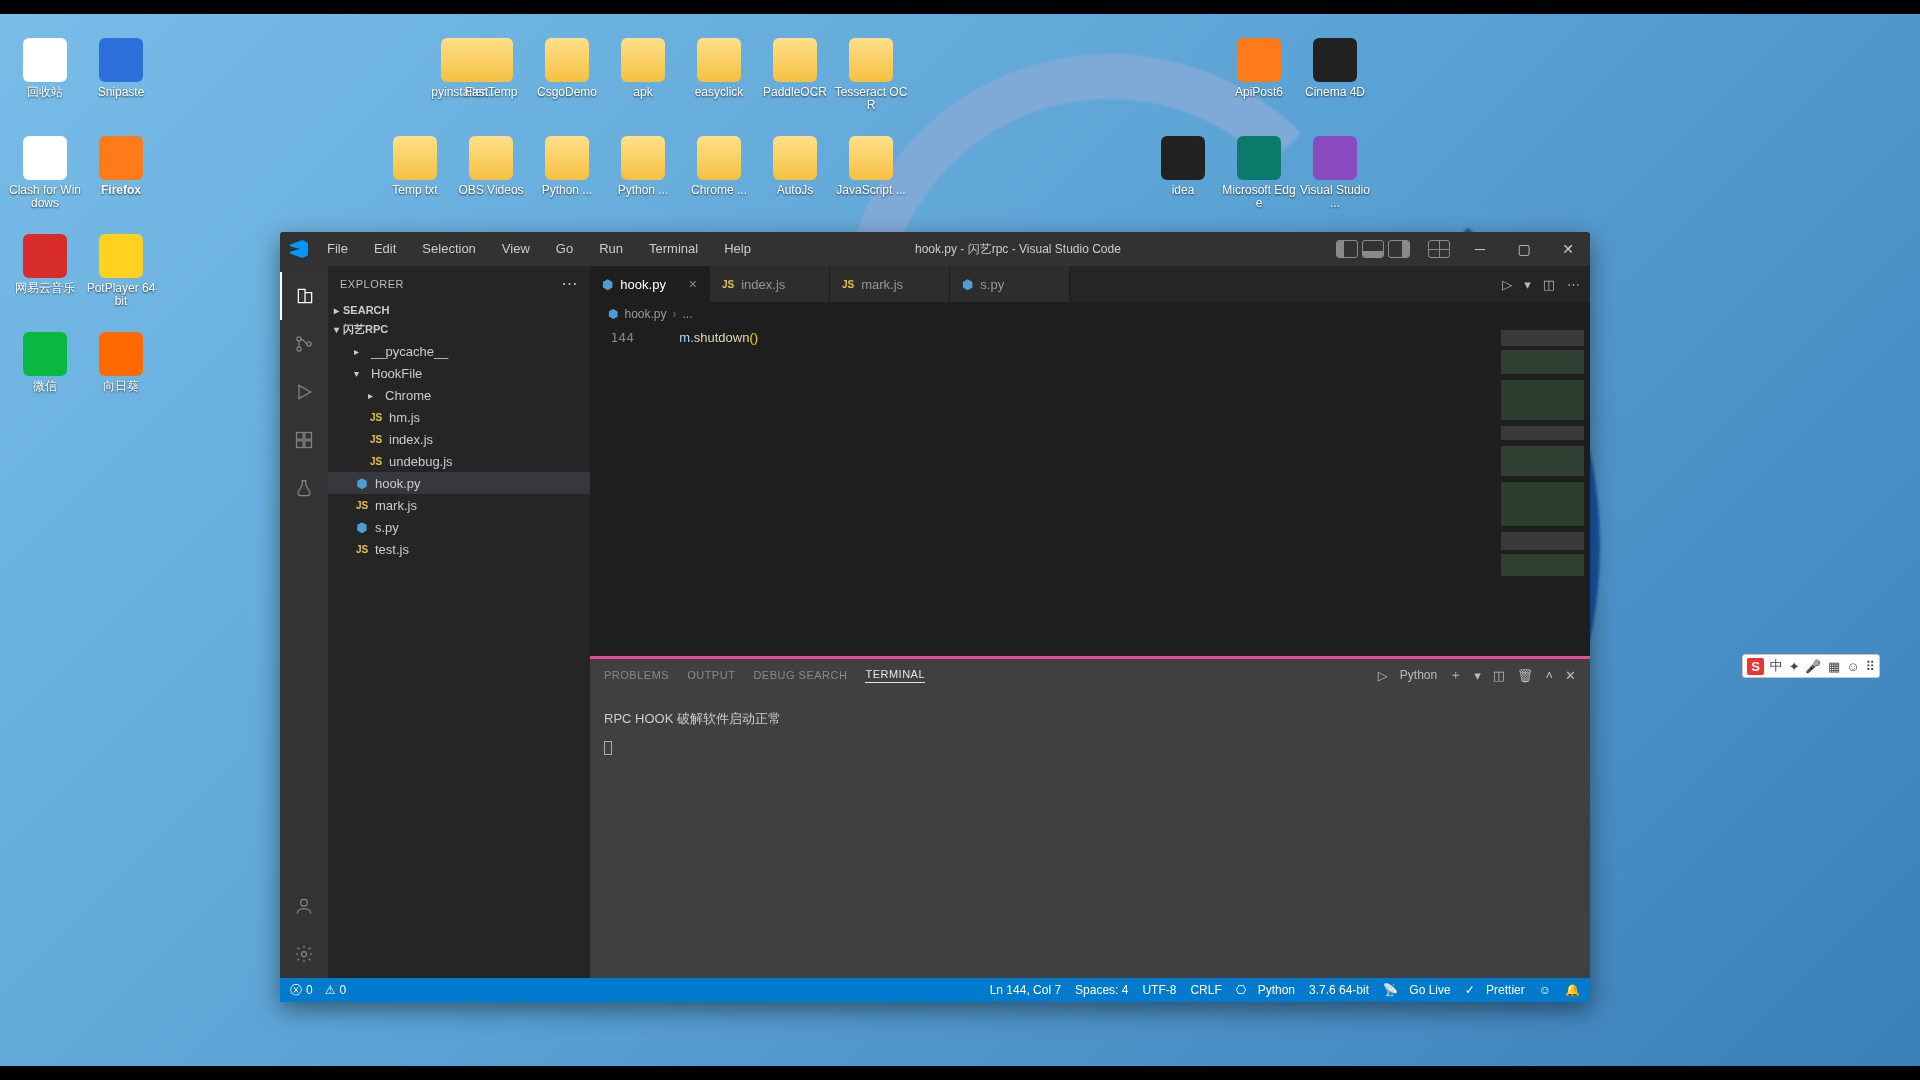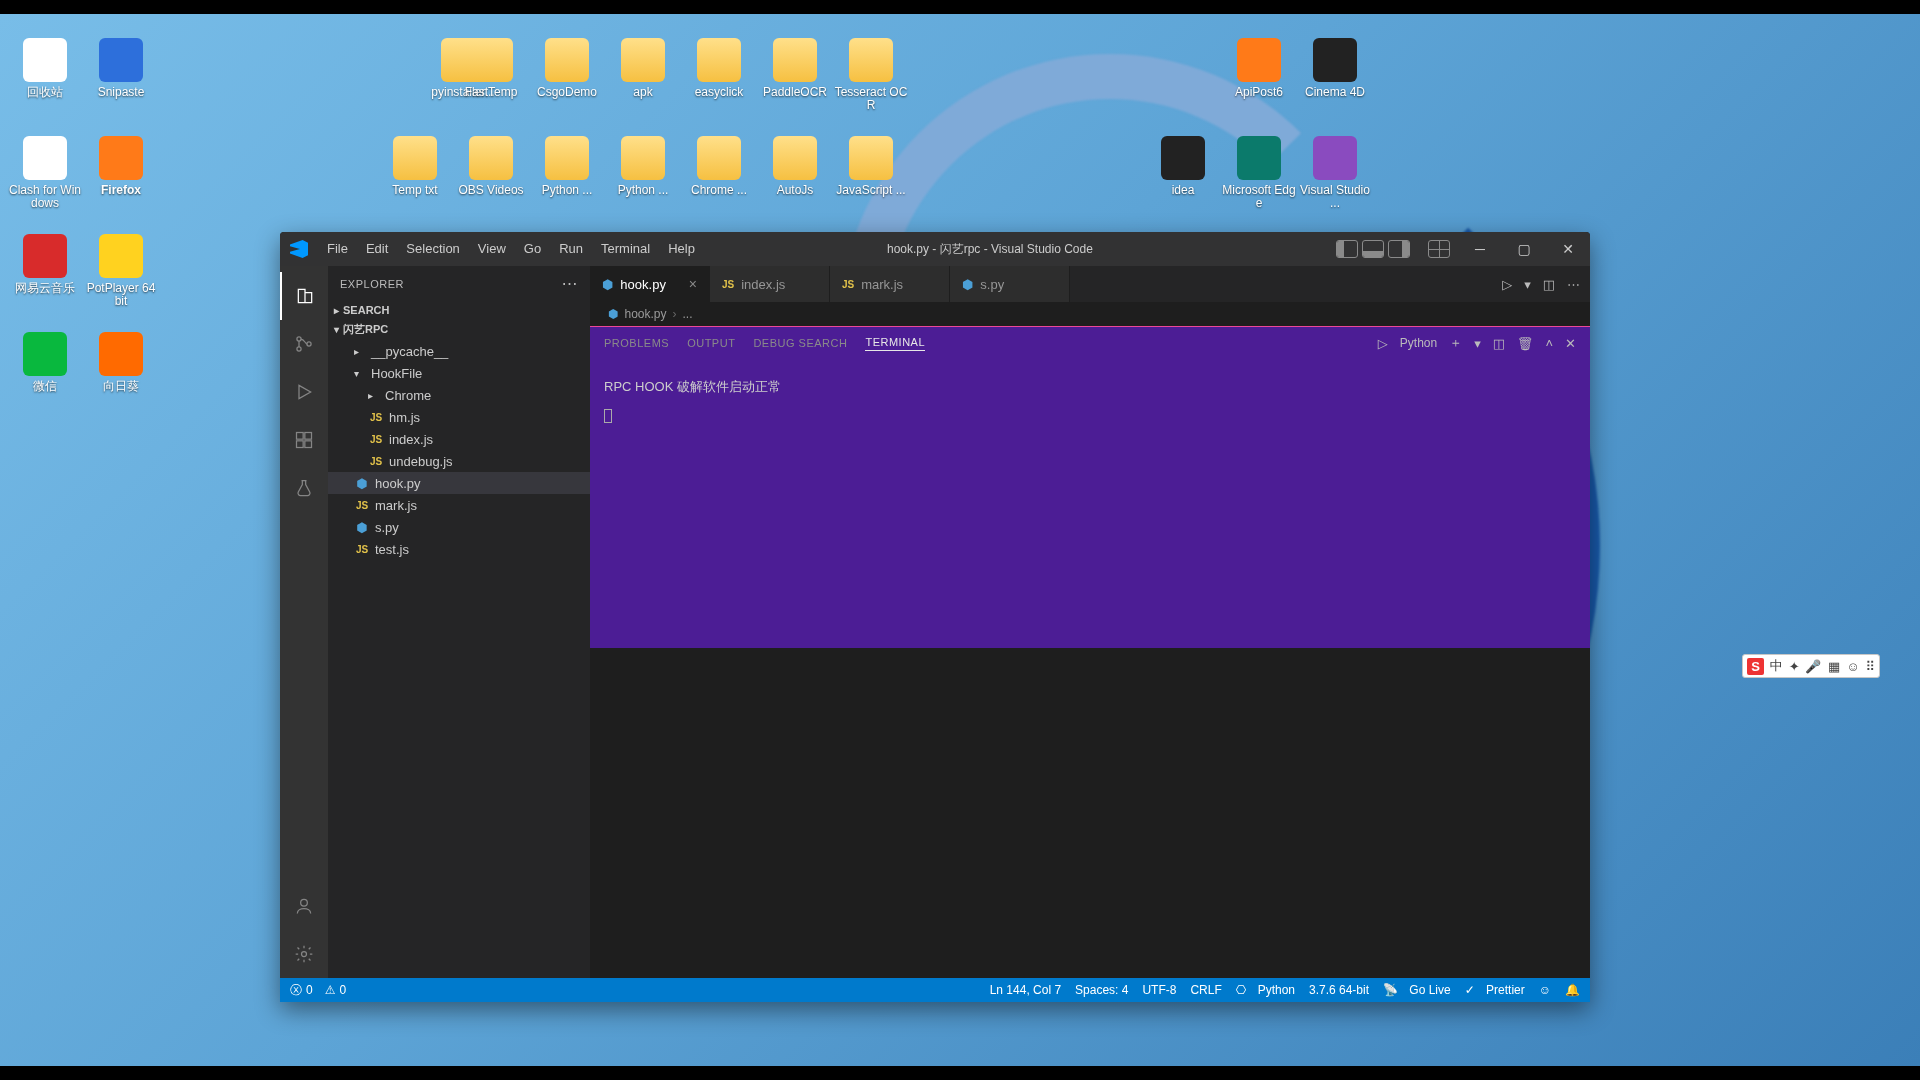--- a/index.html
+++ b/index.html
@@ -71,21 +71,21 @@
 .titlebar {
   height: 34px;
   background: #323233;
   display: flex; align-items: center;
   user-select: none;
 }
 .titlebar .vsc-logo {
   width: 18px; height: 18px; margin: 0 10px;
   background: #0098ff; clip-path: polygon(70% 0,100% 15%,100% 85%,70% 100%,0 75%,0 65%,55% 50%,0 35%,0 25%);
 }
-.menus { display: flex; }
+.menus { display: flex; gap: 8px; }
 .menus .m { padding: 0 9px; line-height: 34px; cursor: pointer; color: #cccccc; }
 .title-center { flex: 1; text-align: center; color: #cccccc; font-size: 12px; padding-right: 60px; }
 .layout-ctl { display: flex; gap: 4px; margin-right: 8px; }
 .layout-ctl .lb {
   width: 22px; height: 18px; border: 1.3px solid #8a8a8a; border-radius: 3px; cursor: pointer; position: relative;
 }
 .layout-ctl .lb.split-l::before { content:""; position:absolute; left:0; top:0; bottom:0; width:7px; background:#8a8a8a; border-radius:2px 0 0 2px; }
 .layout-ctl .lb.split-b::before { content:""; position:absolute; left:0; right:0; bottom:0; height:6px; background:#8a8a8a; border-radius:0 0 2px 2px; }
 .layout-ctl .lb.split-r::before { content:""; position:absolute; right:0; top:0; bottom:0; width:7px; background:#8a8a8a; border-radius:0 2px 2px 0; }
 .layout-ctl .lb.grid::before,.layout-ctl .lb.grid::after { content:""; position:absolute; background:#8a8a8a; }
@@ -177,21 +177,21 @@
 .minimap {
   width:96px; background:#1e1e1e; border-left:1px solid #1e1e1e;
   position:relative;
 }
 .minimap .blob { position:absolute; left:6px; right:6px; background:#2e4031; border-radius:1px; }
 .minimap .blob.g2{ background:#2c3e2d; }
 .minimap .blob.gray{ background:#3a3a3a; }
 
 
 .panel {
-  height: 322px; background:#4c1d95; border-top:1px solid #ec4899;
+  height: 322px; background:#404040; border-top:3px solid #ec4899;
   display:flex; flex-direction:column;
 }
 .panel-tabs{
   height:32px; display:flex; align-items:center; gap:18px; padding:0 14px; color:#8a8a8a; font-size:11px;
 }
 .panel-tabs .pt { cursor:pointer; letter-spacing:.5px; }
 .panel-tabs .pt.active { color:#e7e7e7; border-bottom:1px solid #e7e7e7; padding-bottom:2px; }
 .panel-tabs .rest { margin-left:auto; display:flex; align-items:center; gap:12px; color:#bbb; font-size:13px; }
 .panel-tabs .rest .lbl { font-size:12px; }
 .panel-tabs .rest span { cursor:pointer; }
@@ -510,20 +510,36 @@
           </div>
         </div>
 
         <div class="breadcrumb">
           <span class="ficon py">⬢</span>
           <span>hook.py</span>
           <span class="sep">›</span>
           <span>...</span>
         </div>
 
+        <div class="code-area">
+          <div class="gutter">144</div>
+          <div class="code">
+            &nbsp;&nbsp;&nbsp;&nbsp;<span class="m1">m.</span><span class="fn">shutdown</span><span class="pn">()</span>
+          </div>
+          <div class="minimap">
+            <div class="blob gray" style="top:4px;height:16px"></div>
+            <div class="blob" style="top:24px;height:24px"></div>
+            <div class="blob g2" style="top:54px;height:40px"></div>
+            <div class="blob gray" style="top:100px;height:14px"></div>
+            <div class="blob" style="top:120px;height:30px"></div>
+            <div class="blob g2" style="top:156px;height:44px"></div>
+            <div class="blob gray" style="top:206px;height:18px"></div>
+            <div class="blob" style="top:228px;height:22px"></div>
+          </div>
+        </div>
 
         <div class="panel">
           <div class="panel-tabs">
             <span class="pt">PROBLEMS</span>
             <span class="pt">OUTPUT</span>
             <span class="pt">DEBUG SEARCH</span>
             <span class="pt active">TERMINAL</span>
             <div class="rest">
               <span>▷</span>
               <span class="lbl">Python</span>

